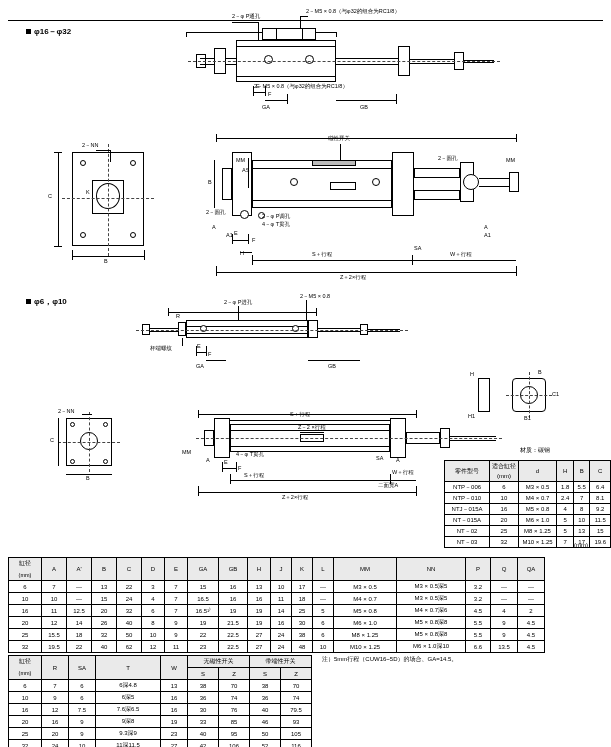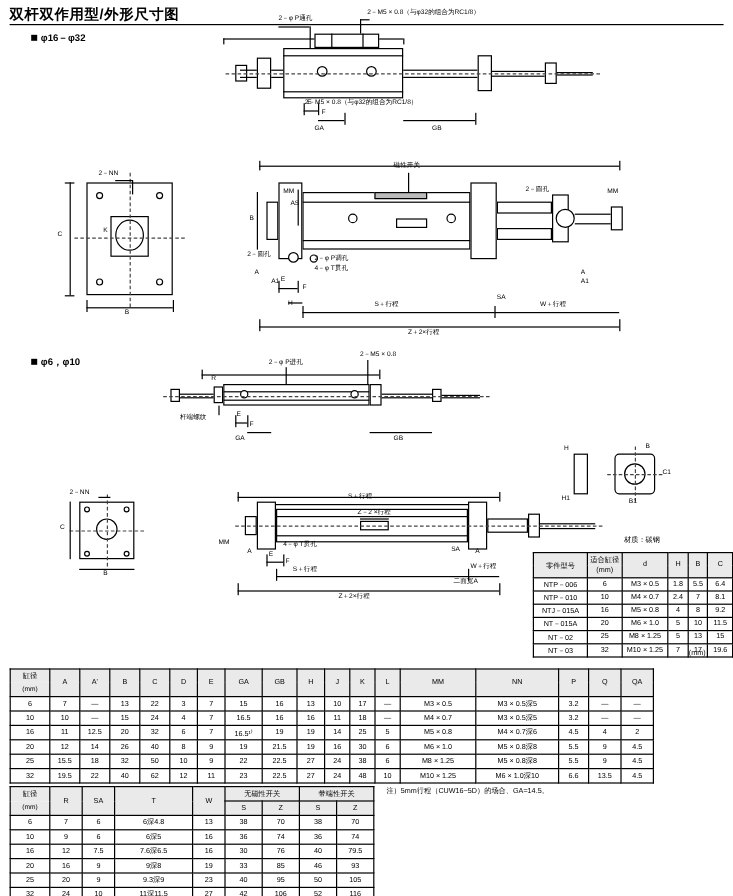--- a/index.html
+++ b/index.html
@@ -56,21 +56,20 @@
 
   .note{position:absolute;font-size:6px;}
   .mm-note{position:absolute;font-size:6px;}
   .material-note{position:absolute;font-size:6px;}
 </style>
 </head>
 <body>
 
 <div class="page">
 
-  <div class="title">双杆双作用型/外形尺寸图</div>
   <div class="dl hline" style="left:8px;top:20px;width:595px;height:1px;"></div>
 
   <div class="sec-head" style="left:26px;top:26px;">
     <span class="sq"></span><span>φ16－φ32</span>
   </div>
 
   <div>
 
     <div class="dl hline" style="left:186px;top:32px;width:150px;"></div>
     <div class="dl vline" style="left:186px;top:32px;height:5px;"></div>

